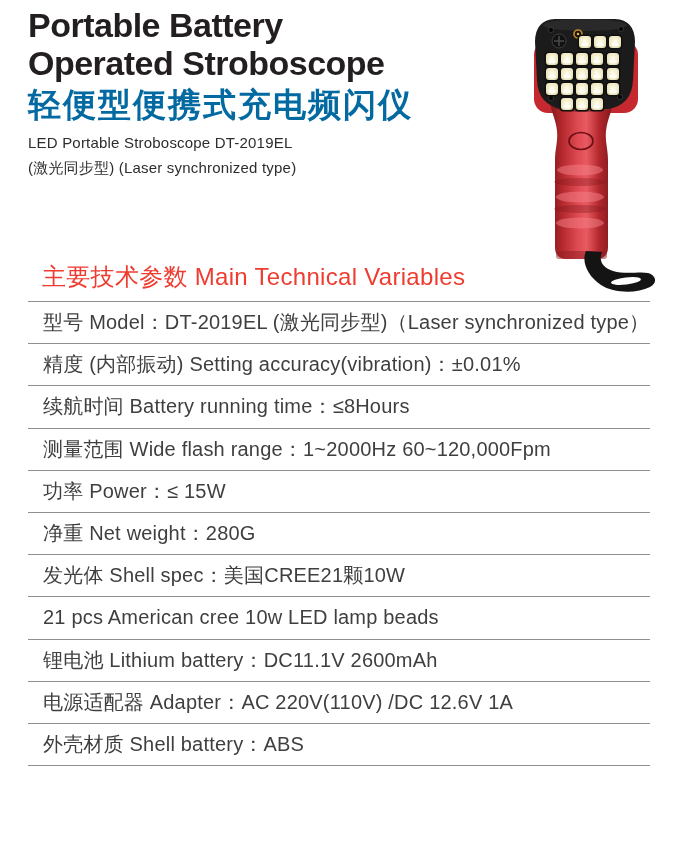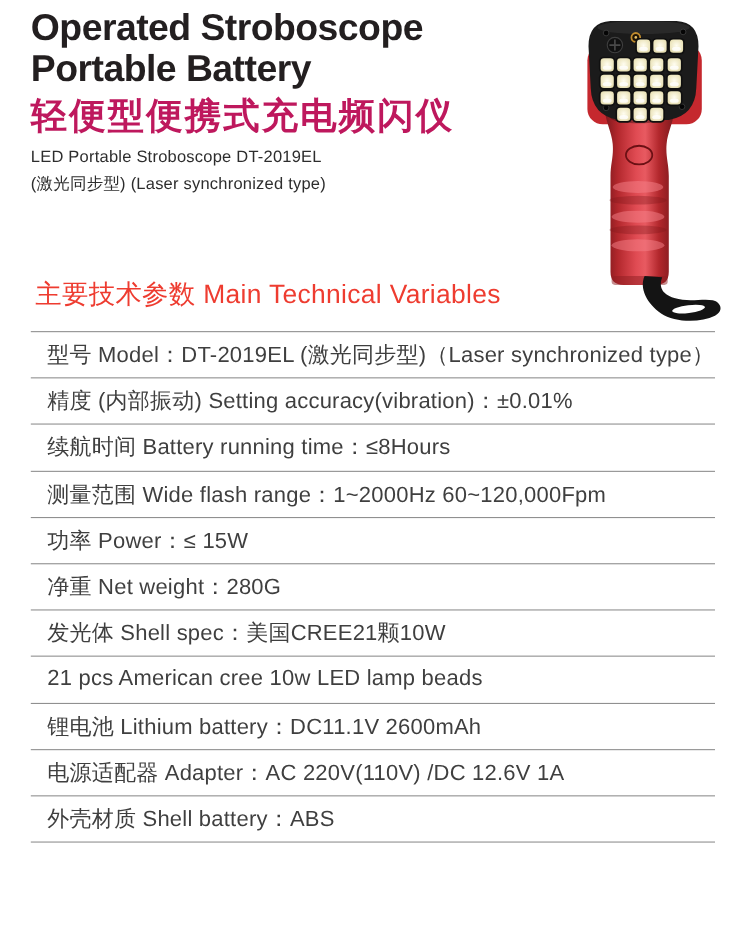--- a/index.html
+++ b/index.html
@@ -1,38 +1,38 @@
 <!DOCTYPE html>
 <html><head>
 <meta charset="utf-8">
 <style>
   html,body{margin:0;padding:0;background:#fff;}
   .page{position:relative;width:679px;height:861px;background:#ffffff;overflow:hidden;
         font-family:"Liberation Sans","DejaVu Sans",sans-serif;}
   .header{position:absolute;left:28px;top:6px;}
   .title{margin:0;font-size:34px;font-weight:bold;color:#231f20;line-height:38px;letter-spacing:-0.5px;}
   .title span{display:block;}
-  .title-cn{margin:5px 0 7px;font-size:33px;font-weight:bold;color:#be185d;letter-spacing:2px;line-height:36px;}
+  .title-cn{margin:5px 0 7px;font-size:33px;font-weight:bold;color:#0369a1;letter-spacing:2px;line-height:36px;}
   .sub{margin:0;font-size:15px;color:#2d2d2d;line-height:25px;letter-spacing:0.2px;}
-  .section-heading{position:absolute;left:28px;top:247px;margin:4px;font-size:24px;font-weight:normal;
+  .section-heading{position:absolute;left:28px;top:247px;margin:14px;font-size:24px;font-weight:normal;
                    color:#ee3c30;letter-spacing:0.3px;}
   .spec-table{position:absolute;left:28px;top:301px;width:622px;border-bottom:1px solid #909090;}
   .spec-row{height:42.2px;border-top:1px solid #909090;display:flex;align-items:center;
             padding-left:15px;font-size:20px;color:#3f3f3f;letter-spacing:0.2px;box-sizing:border-box;}
   .product{position:absolute;left:518px;top:8px;width:161px;height:295px;margin:0;}
 </style>
 </head>
 <body>
 
 <div class="page">
 
   <header class="header">
     <h1 class="title">
+      <span>Portable Battery</span>
       <span>Operated Stroboscope</span>
-      <span>Portable Battery</span>
     </h1>
     <h2 class="title-cn">轻便型便携式充电频闪仪</h2>
     <p class="sub">LED Portable Stroboscope DT-2019EL</p>
     <p class="sub">(激光同步型) (Laser synchronized type)</p>
   </header>
 
   <figure class="product">
     <svg width="161" height="295" viewBox="0 0 161 295" xmlns="http://www.w3.org/2000/svg">
       <defs>
         <linearGradient id="hg" x1="0" y1="0" x2="1" y2="0">

